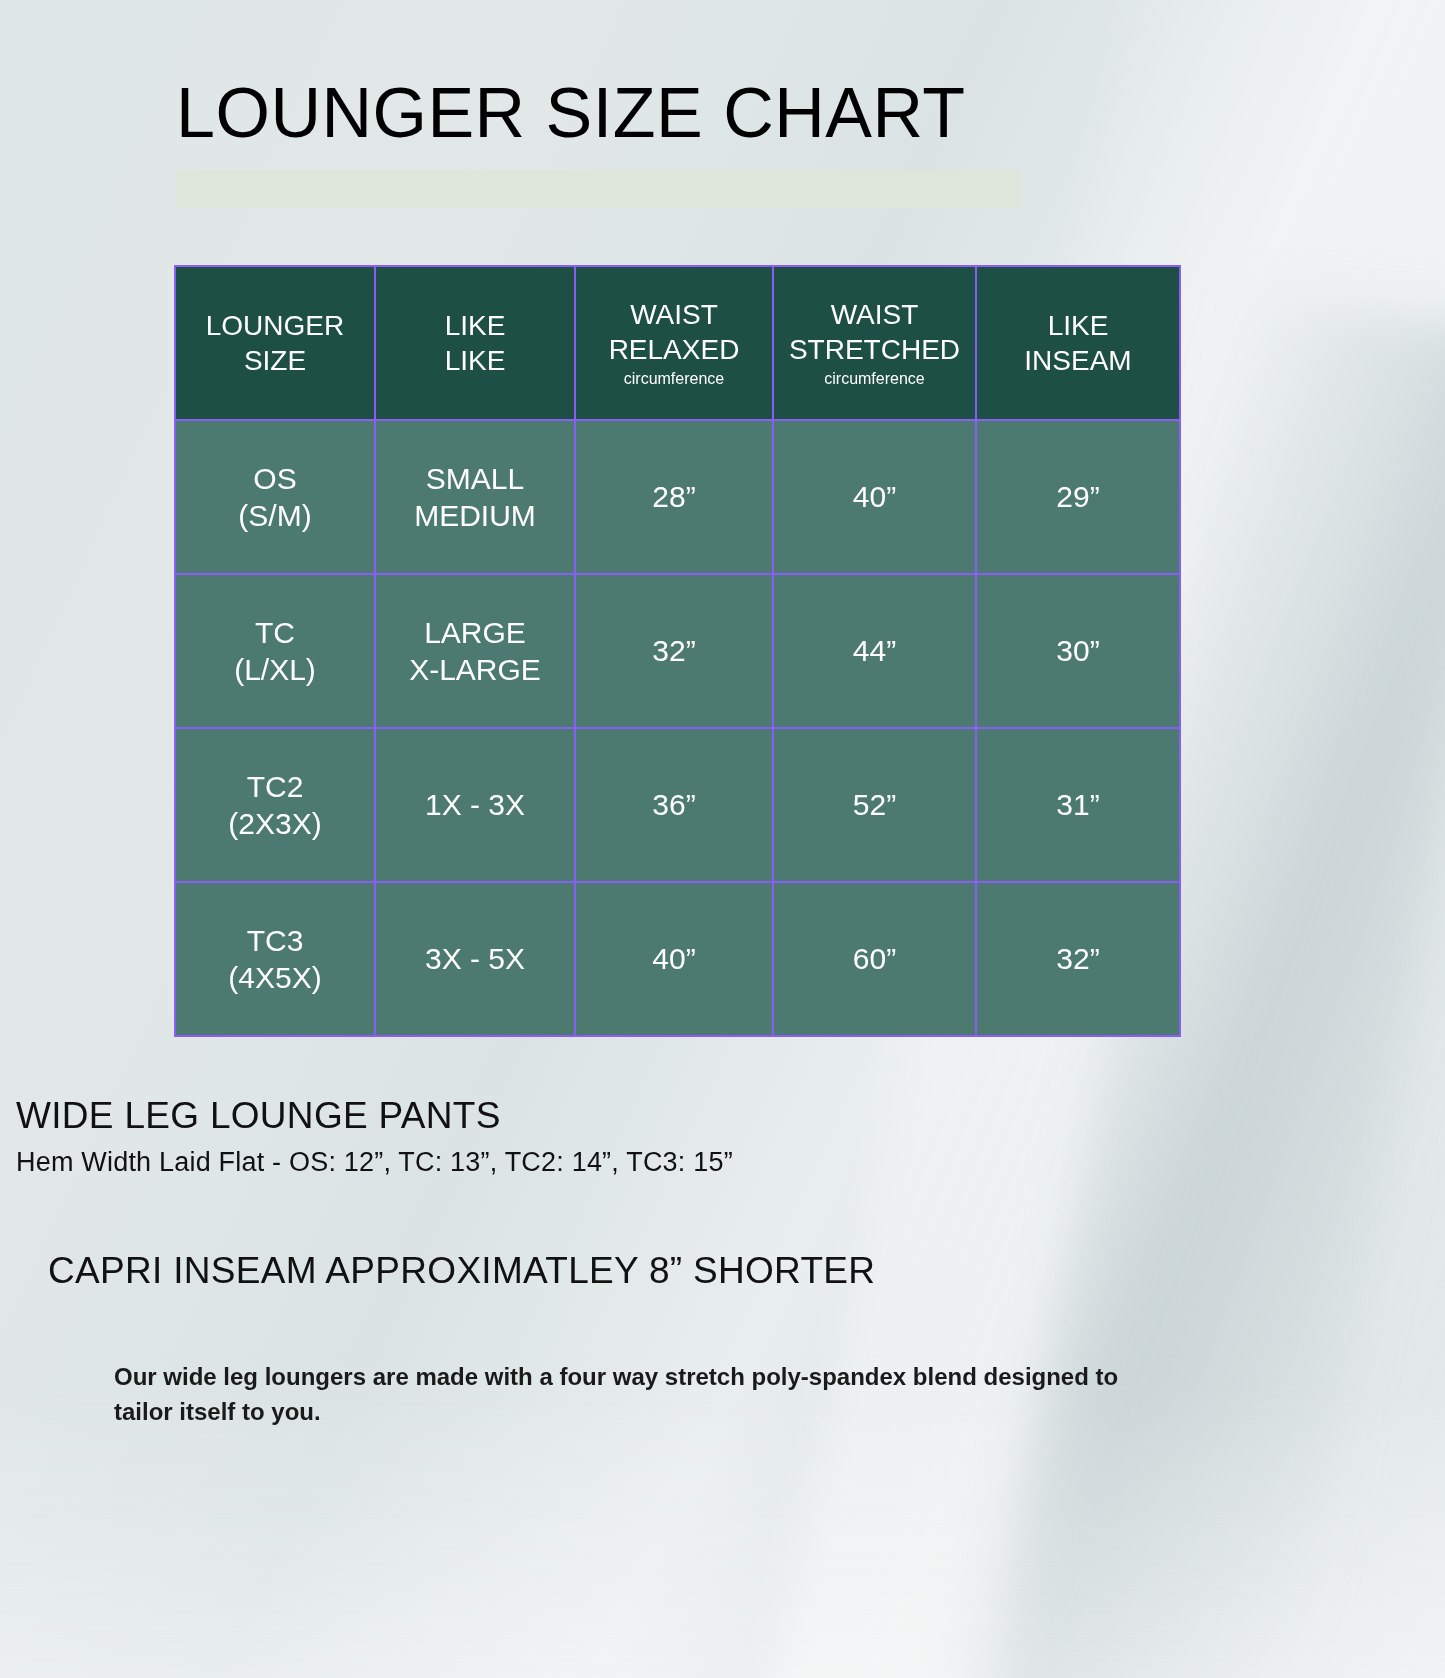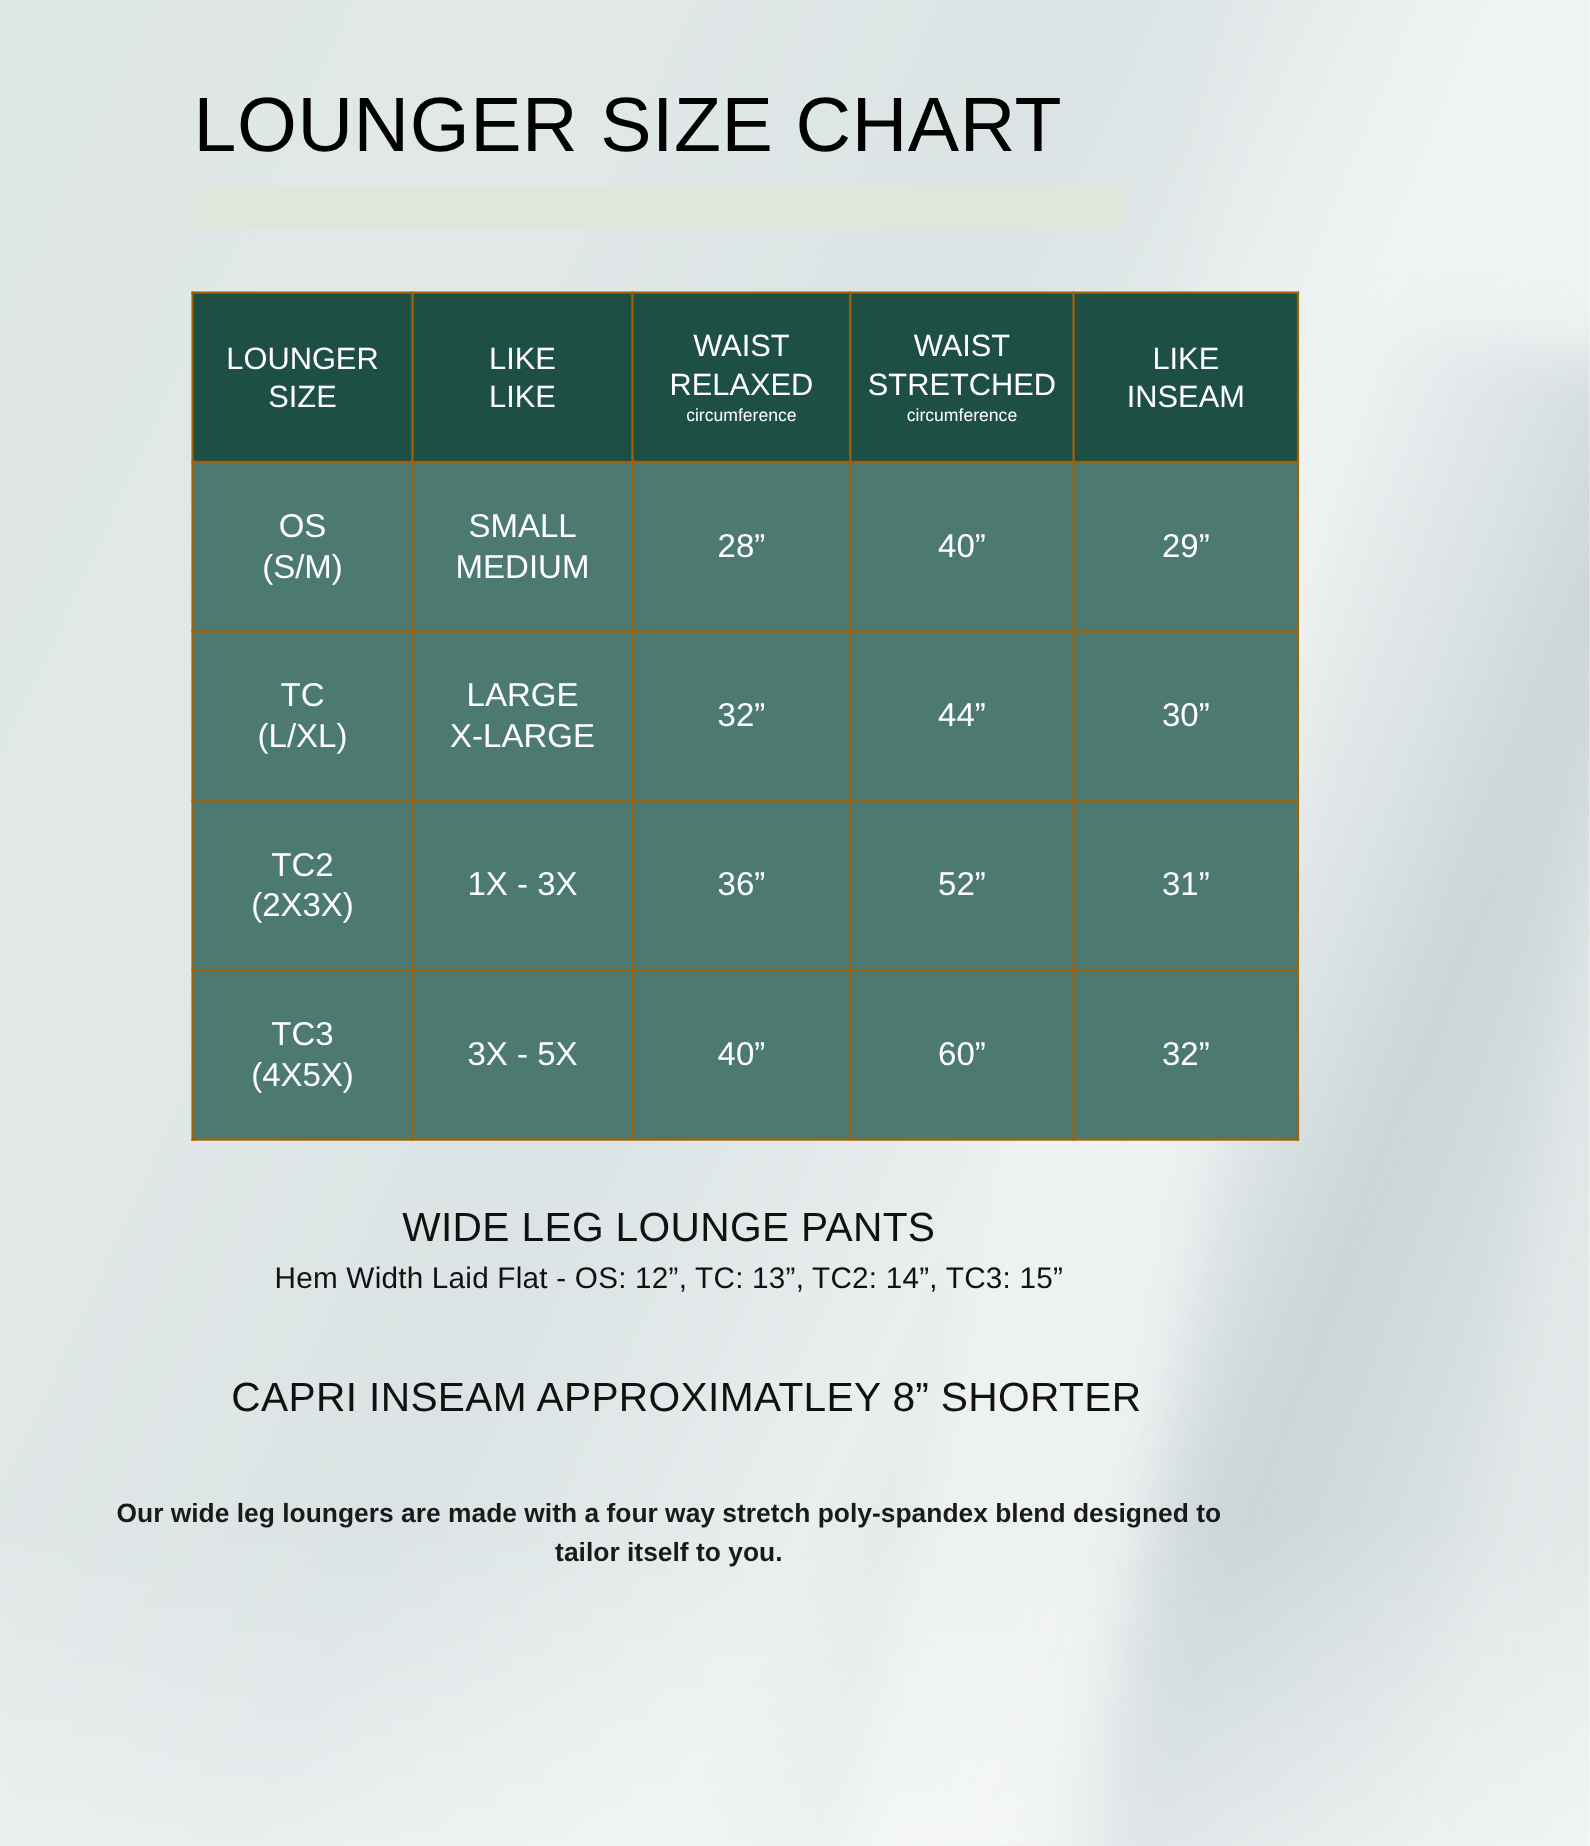--- a/index.html
+++ b/index.html
@@ -76,21 +76,21 @@
 
   table.size-table {
     position: absolute;
     left: 174px;
     top: 265px;
     width: 1005px;
     border-collapse: collapse;
     table-layout: fixed;
   }
   table.size-table th, table.size-table td {
-    border: 2px solid #a16207;
+    border: 2px solid #8b5cf6;
     text-align: center;
     vertical-align: middle;
     color: #ffffff;
   }
   table.size-table thead th {
     background: #1e4f45;
     height: 152px;
     font-weight: 400;
     font-size: 28px;
     line-height: 1.25;
@@ -115,24 +115,23 @@
     display: block;
     font-size: 16px;
     margin-top: 2px;
   }
   .cell-main { display: block; }
   .cell-sub { display: block; }
   .cell-num { font-size: 28px; }
 
   .footer {
     position: absolute;
-    left: 0;
+    left: 16px;
     top: 1095px;
     width: 1216px;
-    text-align: center;
   }
   .foot-h1 {
     font-size: 37px;
     font-weight: 400;
     color: #111;
     margin: 0 0 10px 0;
     letter-spacing: 0.3px;
   }
   .foot-sub {
     font-size: 27px;

